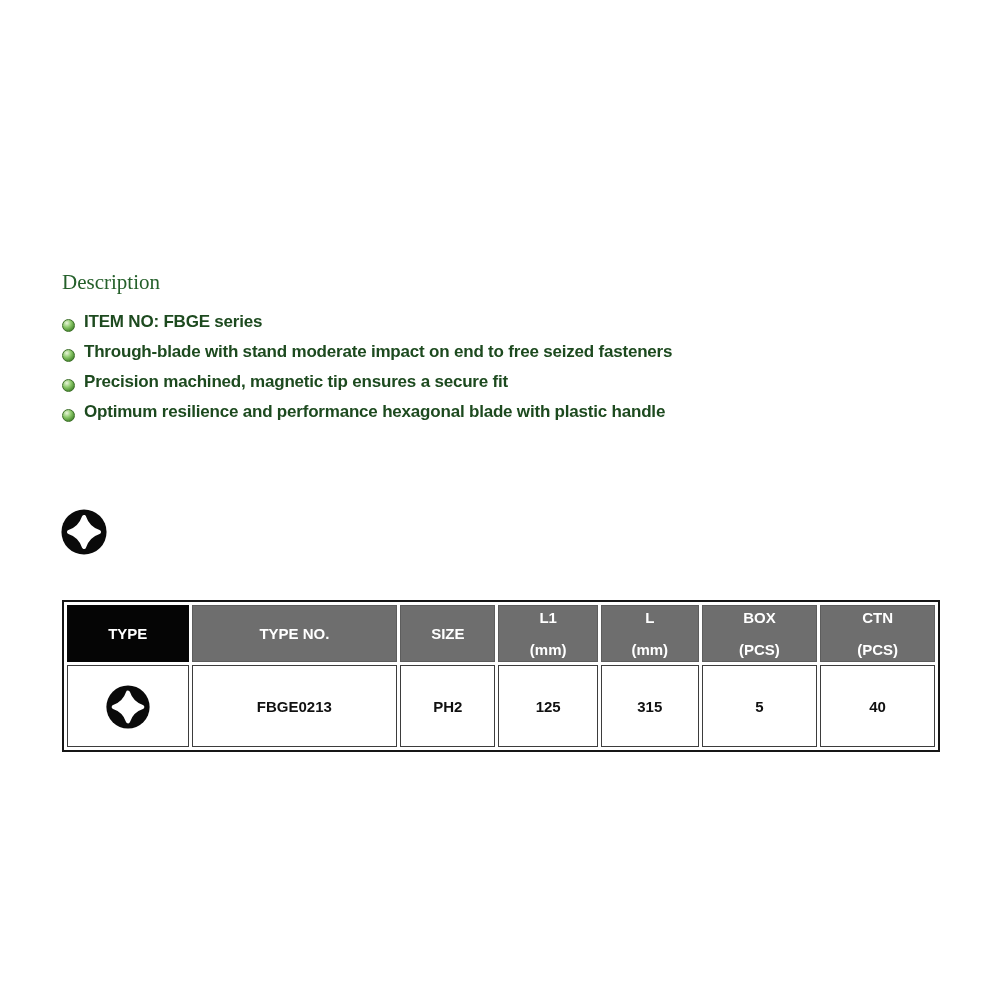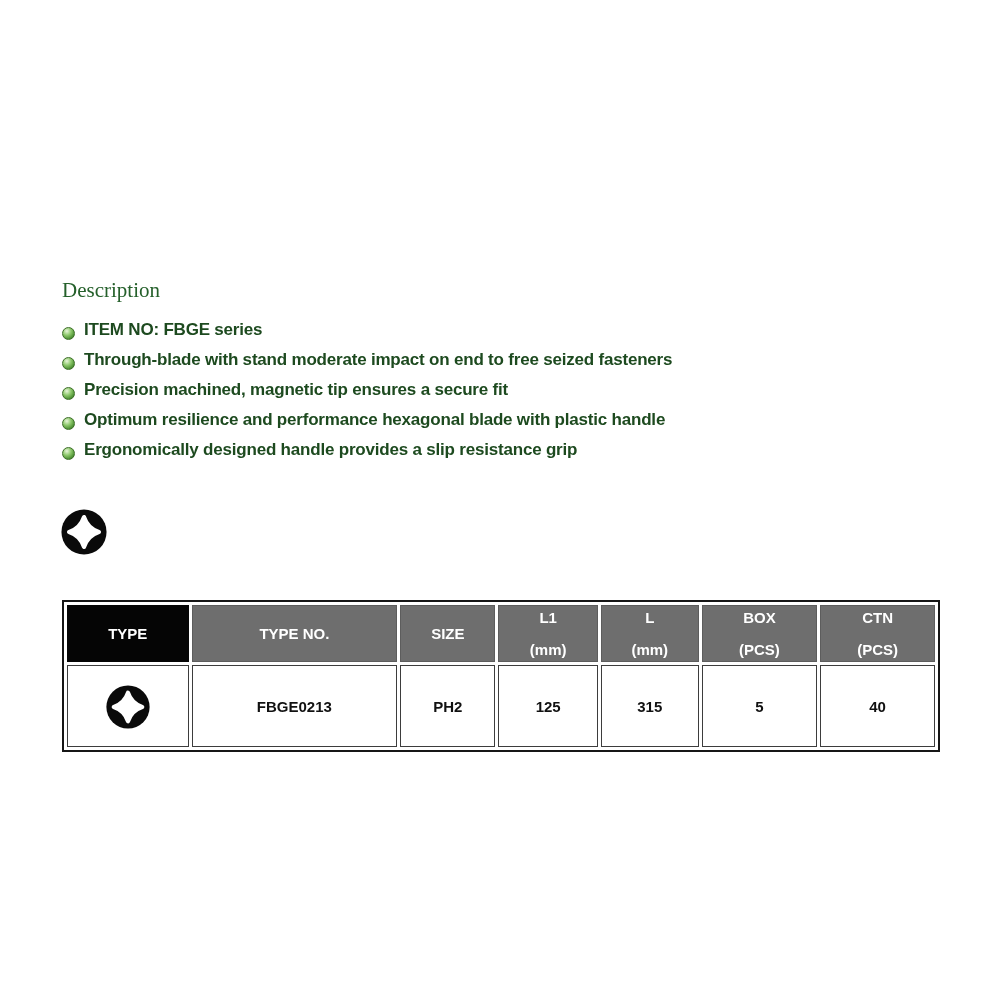--- a/index.html
+++ b/index.html
@@ -3,21 +3,21 @@
 <meta charset="utf-8">
 <style>
   * { margin: 0; padding: 0; box-sizing: border-box; }
   html, body { background: #ffffff; }
   body {
     width: 1000px; height: 1000px; position: relative;
     font-family: "Liberation Sans", sans-serif;
     overflow: hidden;
   }
   .content {
-    position: absolute; left: 62px; top: 278px; width: 880px;
+    position: absolute; left: 62px; top: 270px; width: 880px;
   }
   .desc-heading {
     font-family: "Liberation Serif", serif;
     font-size: 21px; line-height: 24px;
     color: #25602b; font-weight: 400;
     margin-bottom: 8px;
   }
   ul.bullet-list { list-style: none; }
   .bullet-item {
     display: flex; align-items: flex-end; gap: 9px;
@@ -80,24 +80,20 @@
       <span class="bullet-text">Through-blade with stand moderate impact on end to free seized fasteners</span>
     </li>
     <li class="bullet-item">
       <span class="bullet-dot"></span>
       <span class="bullet-text">Precision machined, magnetic tip ensures a secure fit</span>
     </li>
     <li class="bullet-item">
       <span class="bullet-dot"></span>
       <span class="bullet-text">Optimum resilience and performance hexagonal blade with plastic handle</span>
     </li>
-    <li class="bullet-item">
-      <span class="bullet-dot"></span>
-      <span class="bullet-text">Ergonomically designed handle provides a slip resistance grip</span>
-    </li>
   </ul>
 </div>
 
 <div class="product-icon-block">
   <svg viewBox="-25 -25 50 50" width="48" height="48">
     <circle r="23.5" fill="#0a0a0a"></circle>
     <path d="M0,-15.5 C2.4,-8.2 8.2,-2.4 15.5,0 C8.2,2.4 2.4,8.2 0,15.5 C-2.4,8.2 -8.2,2.4 -15.5,0 C-8.2,-2.4 -2.4,-8.2 0,-15.5 Z" fill="#ffffff" stroke="#ffffff" stroke-width="4.5" stroke-linejoin="round"></path>
   </svg>
 </div>
 

